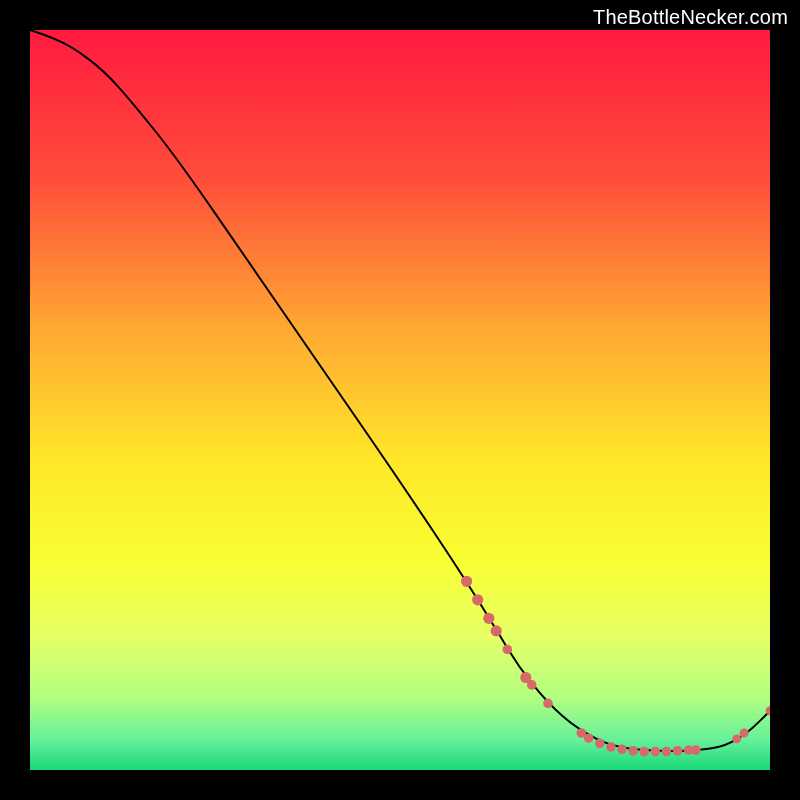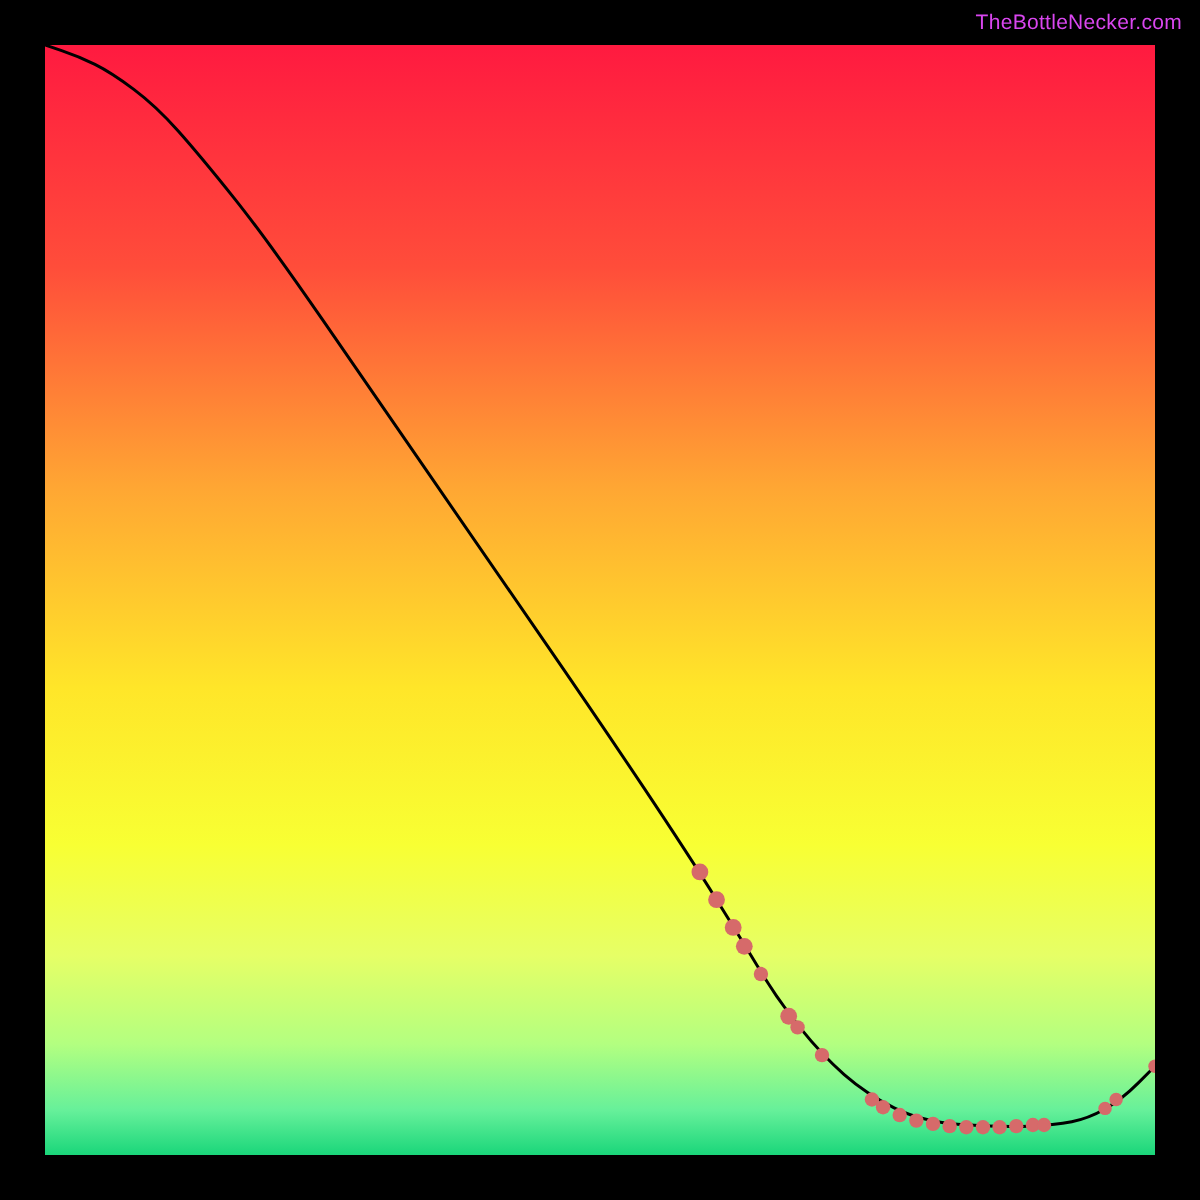--- a/index.html
+++ b/index.html
@@ -27,22 +27,22 @@
   }
   .plot svg {
     display: block;
     width: 740px;
     height: 740px;
   }
   .watermark {
     position: absolute;
     top: 6px;
     right: 12px;
-    color: #d946ef;
-    font-size: 14px;
+    color: #ffffff;
+    font-size: 20px;
     letter-spacing: 0.2px;
     font-weight: 400;
     user-select: none;
   }
 </style>
 </head>
 <body>
 
 <div class="stage">
 

